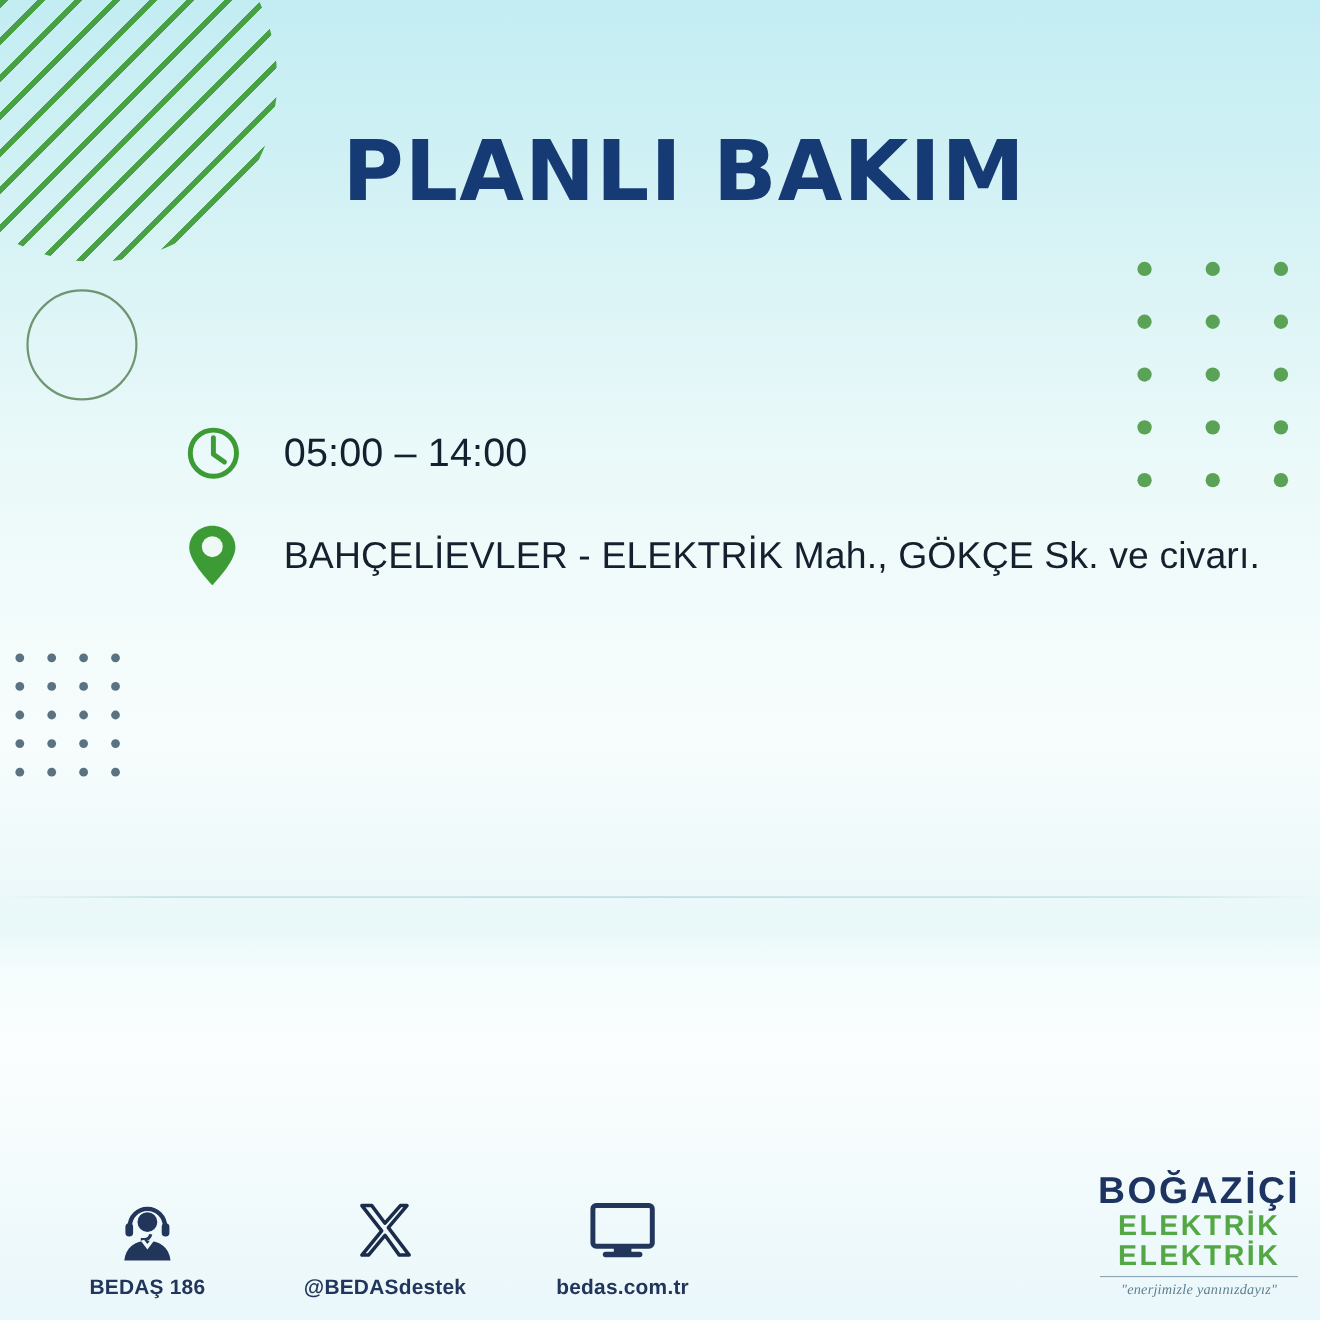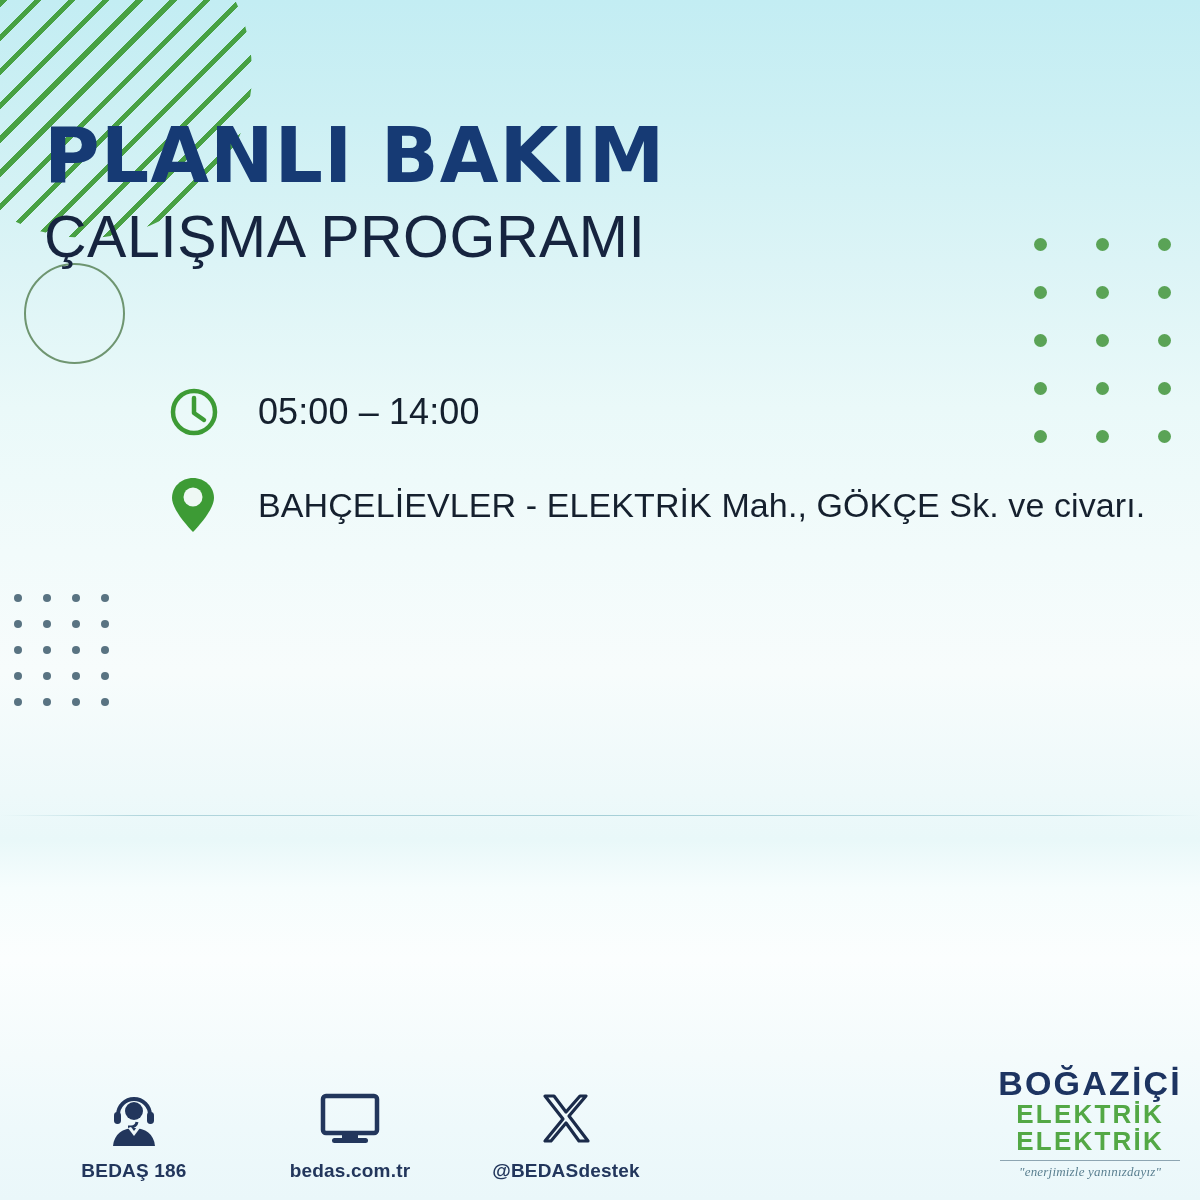--- a/index.html
+++ b/index.html
@@ -109,20 +109,21 @@
       rgba(130,185,196,.5) 88%,
       rgba(140,190,200,0) 100%);
   }
 
   
   .header {
     position: absolute;
     left: 0;
     right: 0;
     top: 118px;
+    text-align: center;
     padding-left: 44px;
   }
   .title-main {
     margin: 0;
     font-size: 76px;
     line-height: 1;
     font-weight: 700;
     letter-spacing: 1px;
     color: #163a74;
     font-family: "DejaVu Sans", "Liberation Sans", sans-serif;
@@ -295,21 +296,20 @@
     <span></span>
       <span></span>
       <span></span>
       <span></span>
   </div>
 
   <div class="seam"></div>
 
   <div class="header">
     <h1 class="title-main">PLANLI BAKIM</h1>
-    <h2 class="title-sub">ÇALIŞMA PROGRAMI</h2>
   </div>
 
   <div class="info">
 
 
     <div class="info-row info-row--time">
       <div class="info-icon">
         <svg width="52" height="52" viewBox="0 0 52 52" aria-hidden="true">
           <circle cx="26" cy="26" r="21" fill="none" stroke="#3d9b35" stroke-width="4.5"></circle>
           <path d="M26 12 V27 L36 34" fill="none" stroke="#3d9b35" stroke-width="4.5" stroke-linecap="round" stroke-linejoin="round"></path>
@@ -345,38 +345,38 @@
             <circle cx="27" cy="20" r="9" fill="#22365c"></circle>
             <path d="M6 55 C7 43 16 37 27 37 C38 37 47 43 48 55 Z" fill="#22365c"></path>
             <path d="M21 37 L27 45 L33 37 L30 36 L27 40 L24 36 Z" fill="#eef7fa"></path>
           </svg>
         </div>
         <div class="contact-label">BEDAŞ 186</div>
       </div>
 
       <div class="contact">
         <div class="contact-icon">
+          <svg width="54" height="56" viewBox="0 0 54 56" aria-hidden="true">
+            <path d="M6 5 L24 28 L6 50 L12 50 L27 32 L40 50 L49 50 L30 25 L47 5 L41 5 L27 21 L15 5 Z" fill="none" stroke="#1b2b4a" stroke-width="3.2" stroke-linejoin="round"></path>
+          </svg>
+        </div>
+        <div class="contact-label">@BEDASdestek</div>
+      </div>
+
+      <div class="contact">
+        <div class="contact-icon">
           <svg width="62" height="56" viewBox="0 0 62 56" aria-hidden="true">
             <rect x="4" y="5" width="54" height="37" rx="3" fill="none" stroke="#22365c" stroke-width="4.5"></rect>
             <rect x="23" y="42" width="16" height="6" fill="#22365c"></rect>
             <rect x="13" y="47" width="36" height="5" rx="2.5" fill="#22365c"></rect>
           </svg>
         </div>
         <div class="contact-label">bedas.com.tr</div>
       </div>
 
-      <div class="contact">
-        <div class="contact-icon">
-          <svg width="54" height="56" viewBox="0 0 54 56" aria-hidden="true">
-            <path d="M6 5 L24 28 L6 50 L12 50 L27 32 L40 50 L49 50 L30 25 L47 5 L41 5 L27 21 L15 5 Z" fill="none" stroke="#1b2b4a" stroke-width="3.2" stroke-linejoin="round"></path>
-          </svg>
-        </div>
-        <div class="contact-label">@BEDASdestek</div>
-      </div>
-
     </div>
 
     <div class="brand">
       <div class="brand-l1">BOĞAZİÇİ</div>
       <div class="brand-l2">ELEKTRİK</div>
       <div class="brand-l3">ELEKTRİK</div>
       <div class="brand-rule"></div>
       <div class="brand-tag">"enerjimizle yanınızdayız"</div>
     </div>
 

